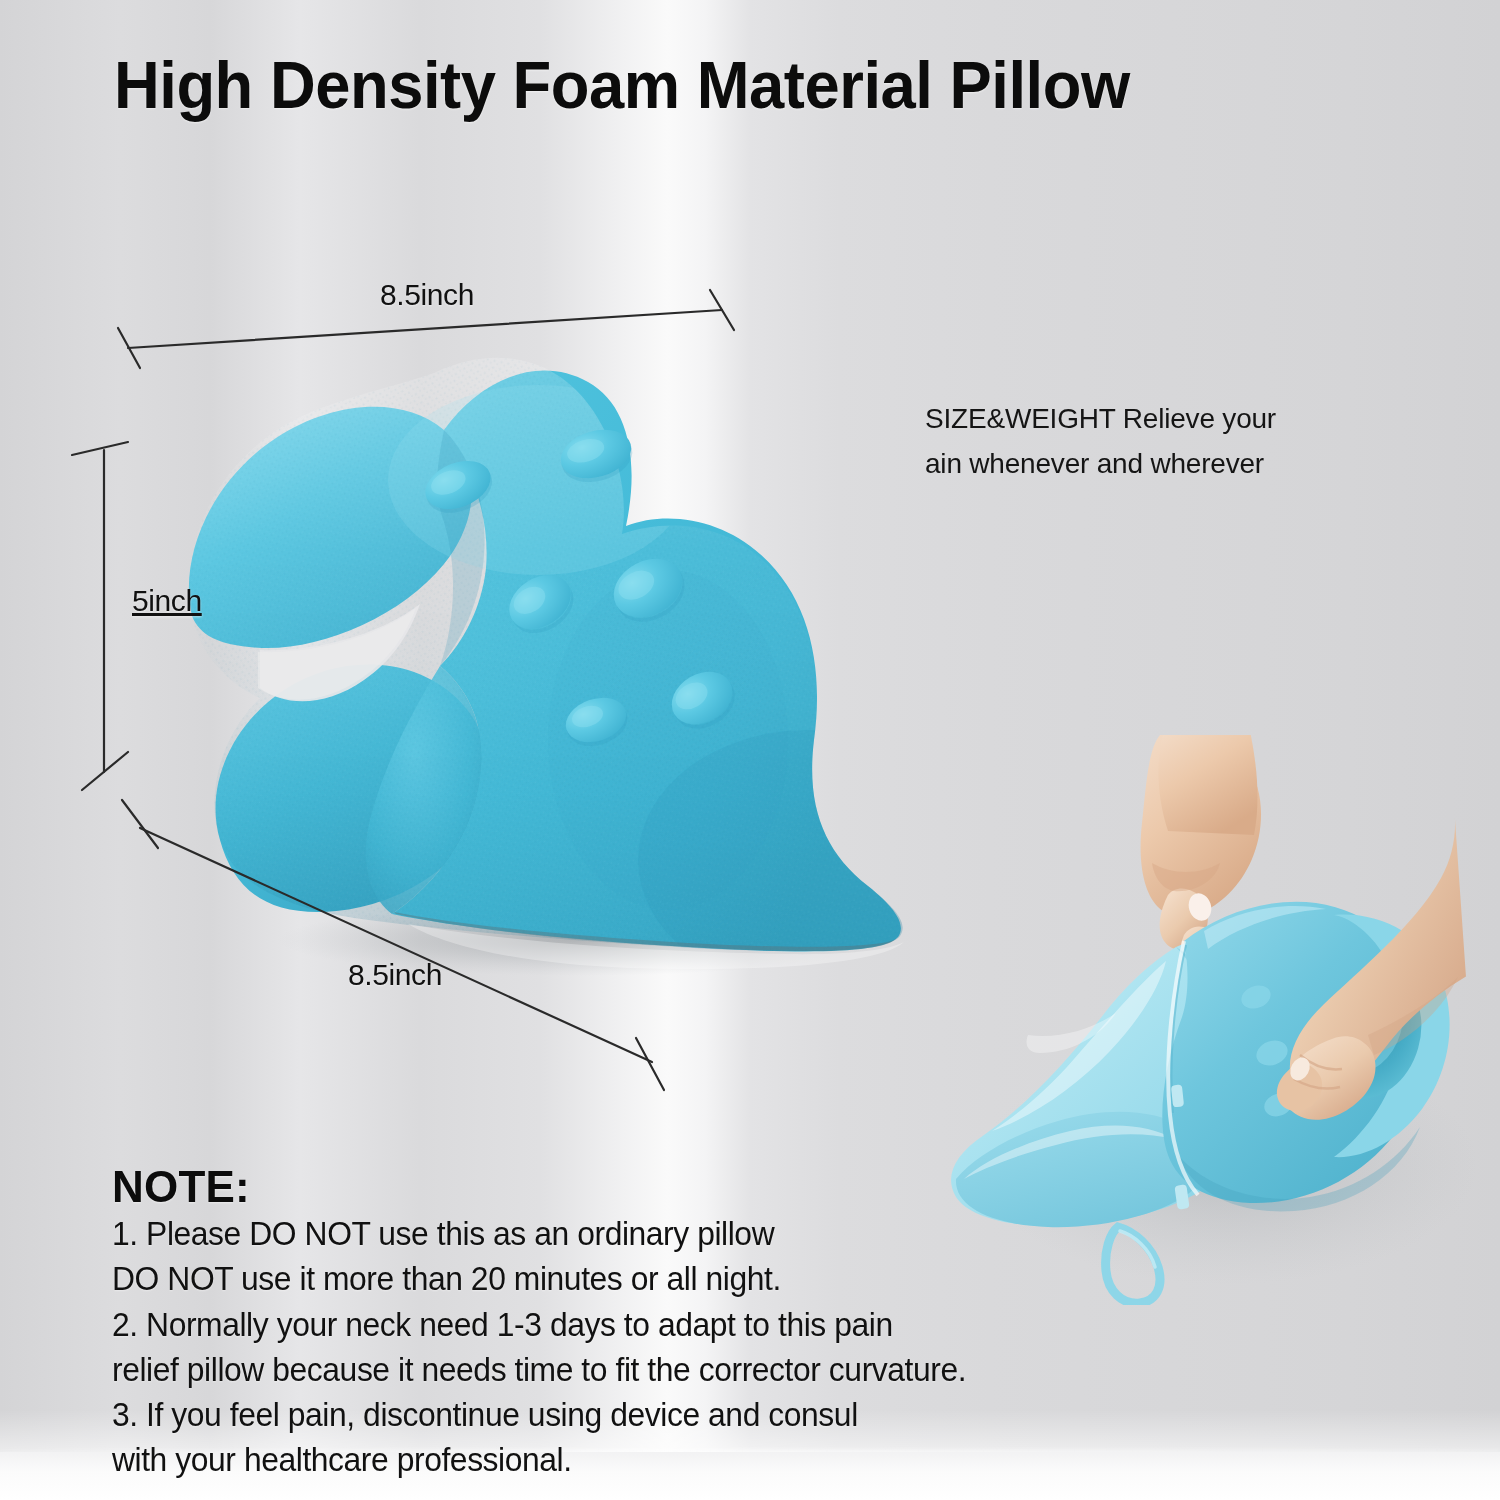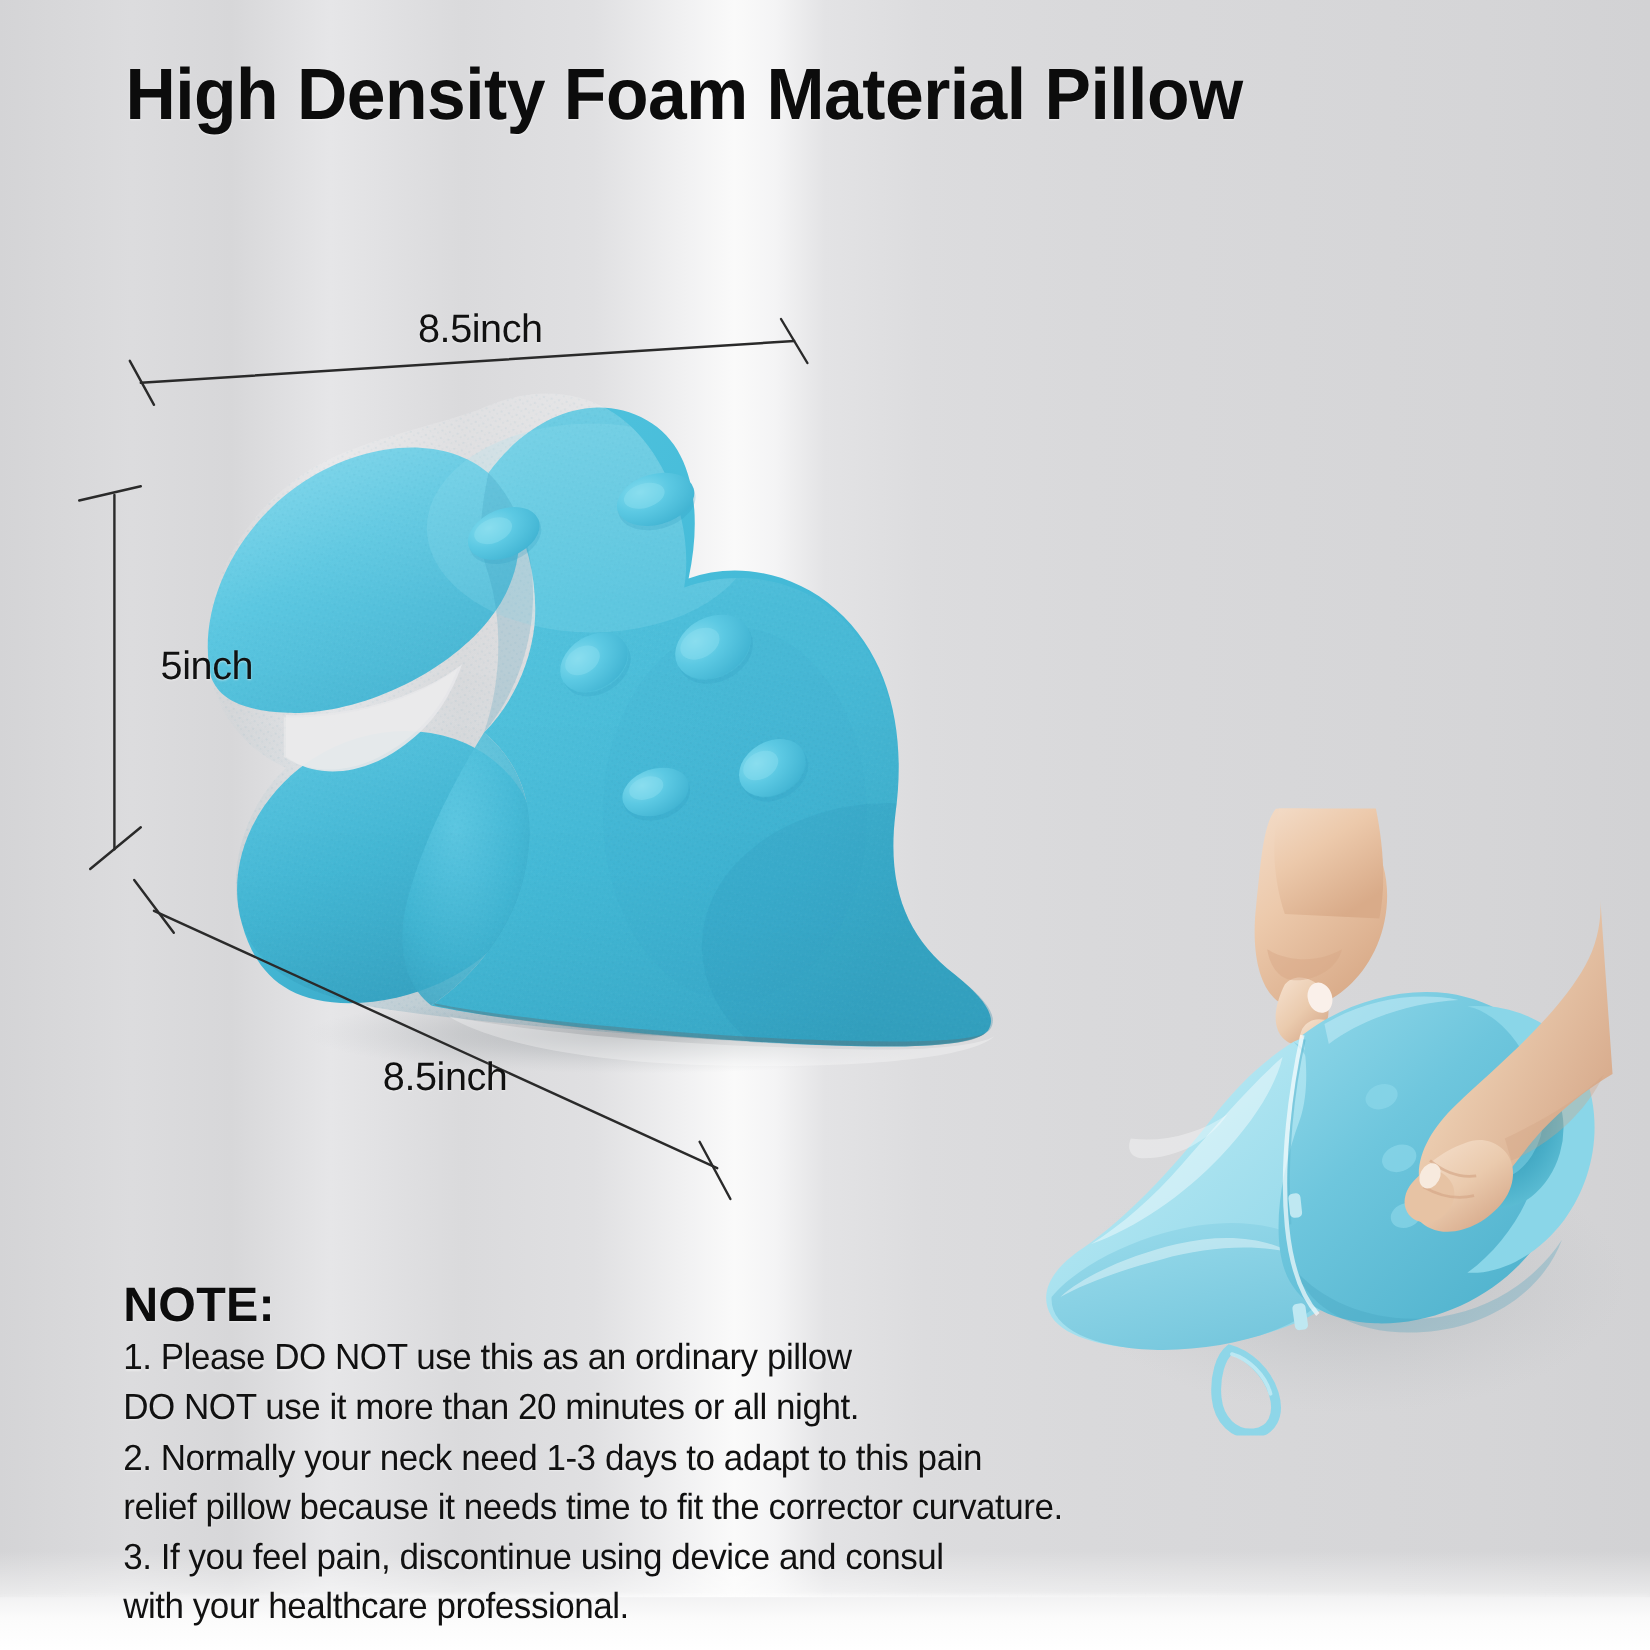--- a/index.html
+++ b/index.html
@@ -50,27 +50,27 @@
     font-family:"Liberation Sans", sans-serif;
     font-weight:700;font-size:66px;line-height:1;
     letter-spacing:-0.5px;color:#0c0c0c;
     transform:scaleX(0.96);transform-origin:left top;
     text-shadow:0 1px 2px rgba(255,255,255,.55);
     white-space:nowrap;
   }
 
   
   .dimlbl{
-    position:absolute;color:#111;font-size:36px;
+    position:absolute;color:#111;font-size:30px;
     font-family:"Liberation Sans", sans-serif;
     letter-spacing:-0.4px;white-space:nowrap;
     text-shadow:0 1px 2px rgba(255,255,255,.5);
   }
   #dim-top-lbl{left:380px;top:278px;}
-  #dim-left-lbl{left:146px;top:584px;}
+  #dim-left-lbl{left:132px;top:584px;text-decoration:underline;}
   #dim-bot-lbl{left:348px;top:958px;}
   svg.ann{position:absolute;left:0;top:0;width:1500px;height:1500px;pointer-events:none;}
 
   
   #portable-block{position:absolute;left:925px;top:386px;width:420px;}
   #portable-head{
     font-size:42px;color:#101010;letter-spacing:0.4px;
     font-weight:400;line-height:1.05;
   }
   .portable-line{
@@ -302,20 +302,24 @@
       <line x1="122" y1="800" x2="158" y2="848"></line>
       <line x1="636" y1="1038" x2="664" y2="1090"></line>
     </g>
   </svg>
 
   <div class="dimlbl" id="dim-top-lbl">8.5inch</div>
   <div class="dimlbl" id="dim-left-lbl">5inch</div>
   <div class="dimlbl" id="dim-bot-lbl">8.5inch</div>
 
   <div id="portable-block">
+    <div id="portable-sub">
+      <div class="portable-line">SIZE&amp;WEIGHT Relieve your</div>
+      <div class="portable-line">ain whenever and wherever</div>
+    </div>
   </div>
 
   <div id="inset">
     <svg id="inset-svg" viewBox="0 0 572 570" xmlns="http://www.w3.org/2000/svg">
       <defs>
         <linearGradient id="iSkin" x1="0" y1="0" x2="0.6" y2="1">
           <stop offset="0" stop-color="#f3dcc8"></stop>
           <stop offset="0.45" stop-color="#ecc9ab"></stop>
           <stop offset="1" stop-color="#d9ab89"></stop>
         </linearGradient>

